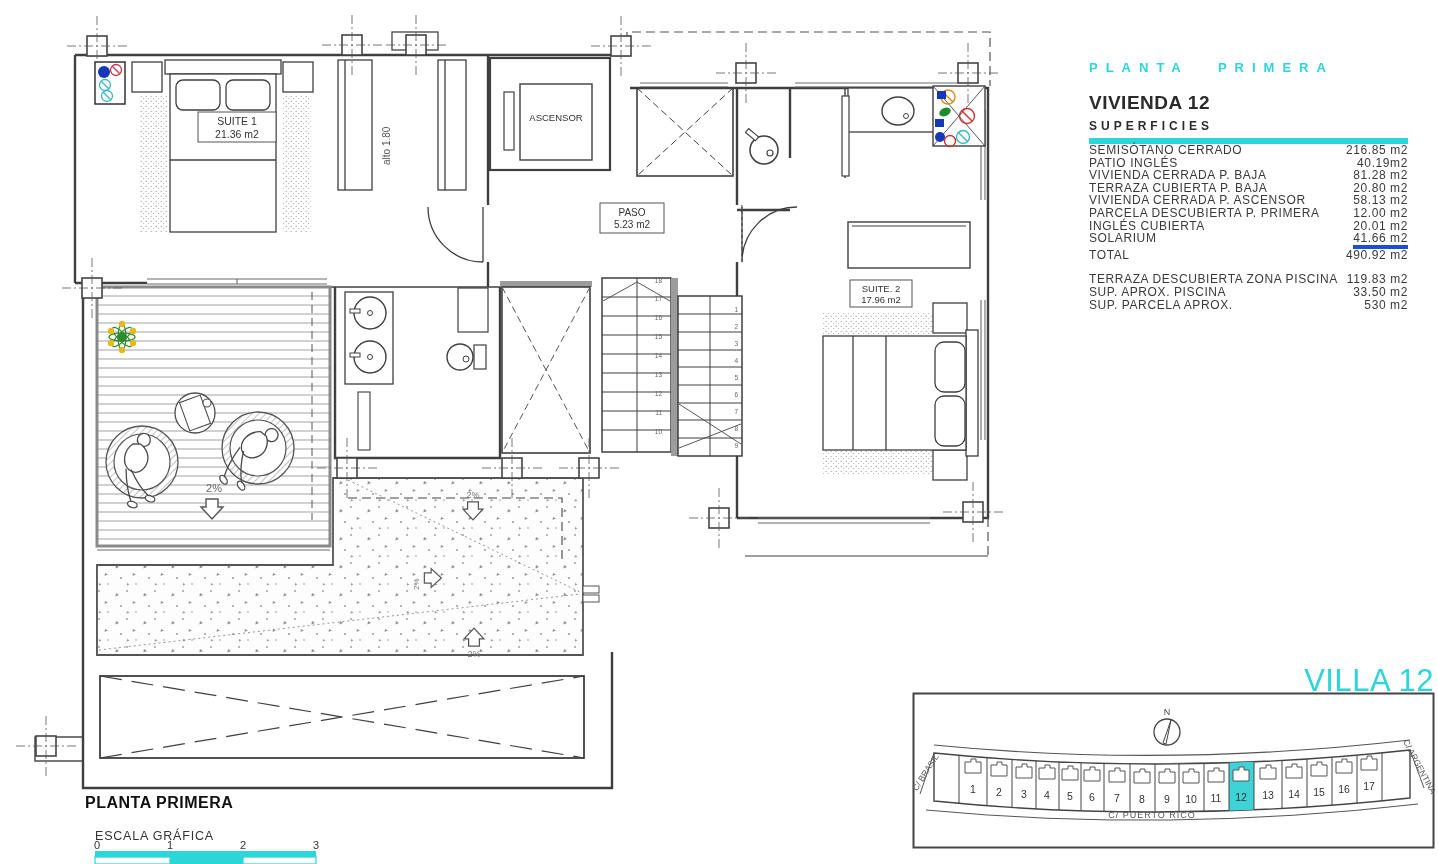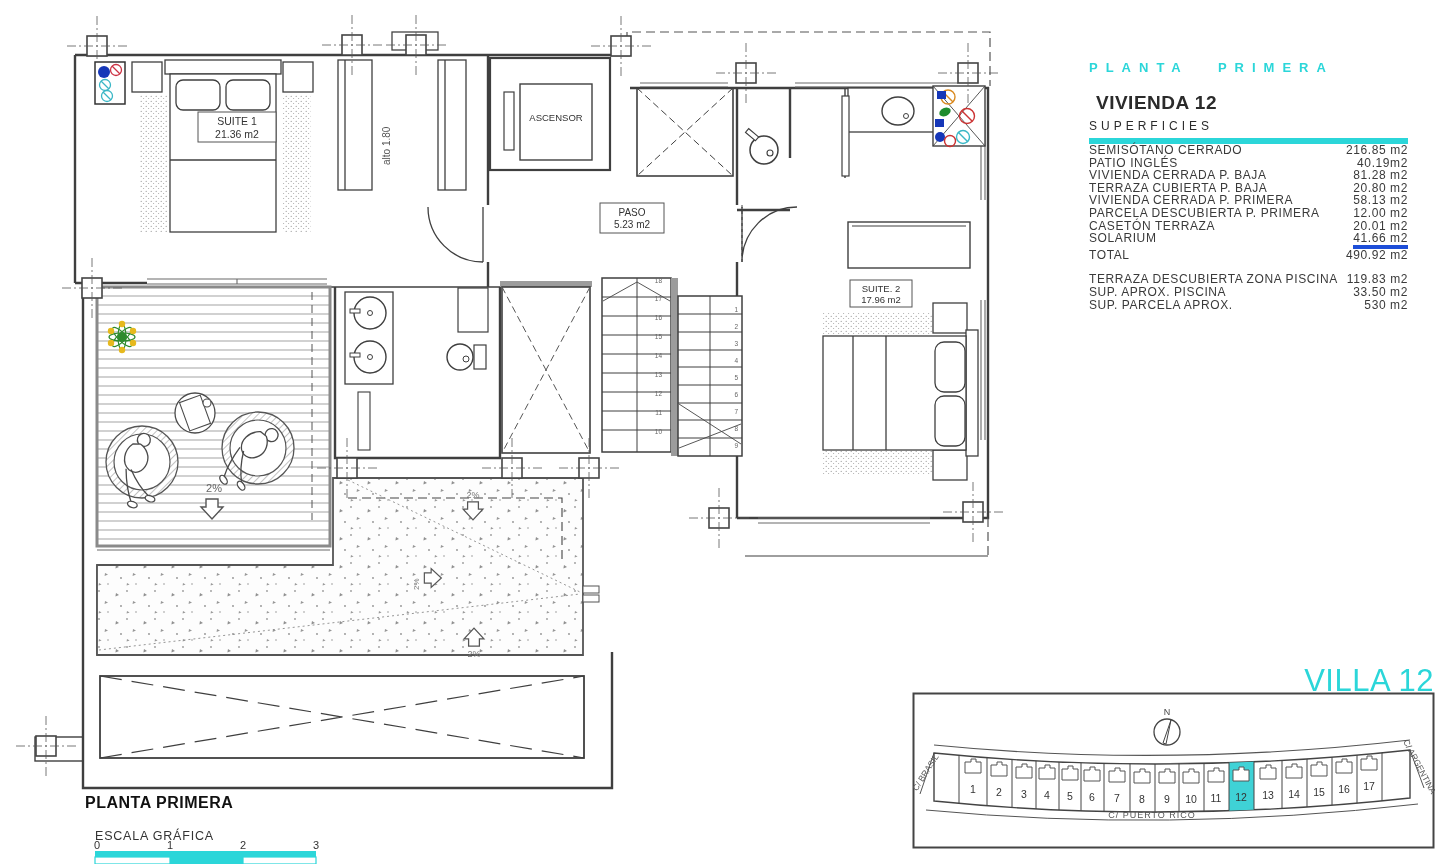--- a/index.html
+++ b/index.html
@@ -1,22 +1,22 @@
 <!DOCTYPE html>
 <html><head>
 <meta charset="utf-8">
 <style>
   html,body{margin:0;padding:0;width:1438px;height:864px;background:#fff;overflow:hidden;
     font-family:"Liberation Sans",sans-serif;color:#333;}
   .abs{position:absolute;}
   
   .side-panel{position:absolute;left:1089px;top:60px;width:319px;}
   .panel-title{color:#2bd6d9;font-size:13px;font-weight:bold;letter-spacing:8px;word-spacing:18px;white-space:nowrap;}
-  .vivienda{margin-top:17px;font-size:19px;font-weight:bold;color:#2b2b2b;letter-spacing:0.5px;margin-left:7px;}
-  .superficies{margin-top:5px;font-size:12px;font-weight:normal;letter-spacing:4px;color:#2b2b2b;}
+  .vivienda{margin-top:17px;font-size:19px;font-weight:bold;color:#2b2b2b;letter-spacing:0.5px;}
+  .superficies{margin-top:5px;font-size:12px;font-weight:bold;letter-spacing:4px;color:#2b2b2b;}
   .divider{margin-top:5px;width:319px;height:6px;background:#2bd6d9;}
   .rows{}
   .row{display:flex;justify-content:space-between;font-size:12px;line-height:12.6px;letter-spacing:0.6px;color:#3a3a3a;white-space:nowrap;}
   .row .val{text-align:right;}
   .row .u{border-bottom:4px solid #1d4ed8;}
   .gap{height:12px;}
   .villa-heading{position:absolute;right:4px;top:663px;font-size:31px;color:#2bd6d9;letter-spacing:0.5px;}
   
   svg text{font-family:"Liberation Sans",sans-serif;}
 </style>
@@ -381,29 +381,29 @@
       </div>
     <div class="row">
         <span>VIVIENDA CERRADA P. BAJA</span>
         <span class="val">81.28 m2</span>
       </div>
     <div class="row">
         <span>TERRAZA CUBIERTA P. BAJA</span>
         <span class="val">20.80 m2</span>
       </div>
     <div class="row">
-        <span>VIVIENDA CERRADA P. PRIMERA</span>
+        <span>VIVIENDA CERRADA P. ASCENSOR</span>
         <span class="val">58.13 m2</span>
       </div>
     <div class="row">
         <span>PARCELA DESCUBIERTA P. PRIMERA</span>
         <span class="val">12.00 m2</span>
       </div>
     <div class="row">
-        <span>CASETÓN TERRAZA</span>
+        <span>INGLÉS CUBIERTA</span>
         <span class="val">20.01 m2</span>
       </div>
     <div class="row">
         <span>SOLARIUM</span>
         <span class="val u">41.66 m2</span>
       </div>
     <div class="row">
         <span>TOTAL</span>
         <span class="val">490.92 m2</span>
       </div>

